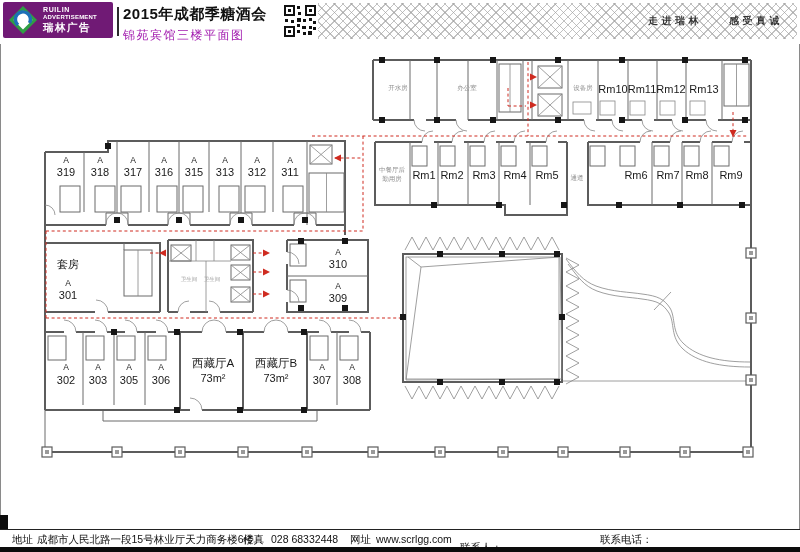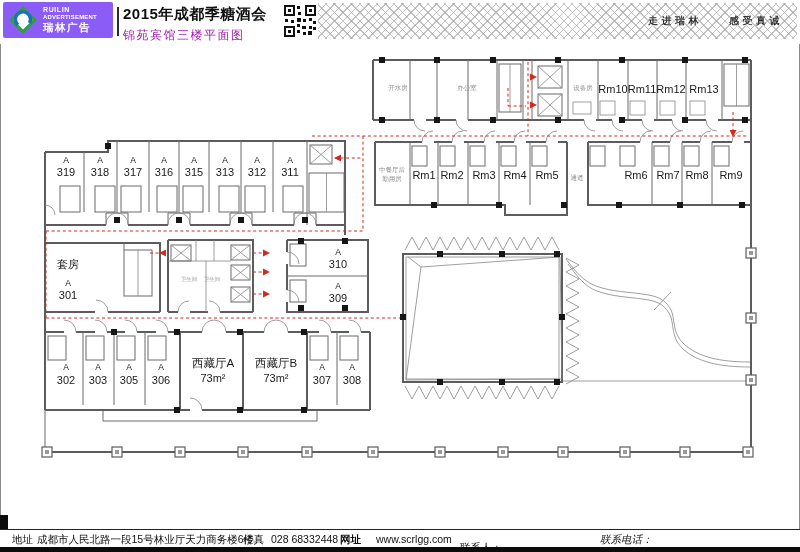--- a/index.html
+++ b/index.html
@@ -1,20 +1,20 @@
 <!DOCTYPE html>
 <html><head>
 <meta charset="utf-8">
 <style>
   html,body{margin:0;padding:0;background:#e8e8e8;}
   .page{position:relative;width:800px;height:552px;background:#fff;overflow:hidden;
         font-family:"Liberation Sans",sans-serif;outline:1px solid #8a8a8a;outline-offset:-1px;}
   
   .header{position:absolute;top:0;left:0;width:800px;height:44px;background:#fff;}
-  .logo-box{position:absolute;left:3px;top:2px;width:110px;height:36px;background:#8b5cf6;
+  .logo-box{position:absolute;left:3px;top:2px;width:110px;height:36px;background:#701a75;
             border-radius:2px;display:flex;align-items:center;gap:5px;padding:2px 5px;box-sizing:border-box;}
   .logo-text{color:#fff;line-height:1.1;}
   .lt1{font-size:7px;font-weight:bold;letter-spacing:.6px;}
   .lt2{font-size:6px;font-weight:bold;letter-spacing:.2px;}
   .lt3{font-size:10.5px;font-weight:bold;letter-spacing:1.5px;margin-top:2px;}
   .vdiv{position:absolute;left:117px;top:7px;width:2px;height:29px;background:#2b2b2b;}
   .title-block{position:absolute;left:123px;top:5px;width:156px;text-align:left;color:#111;}
   .t1{font-size:15px;font-weight:bold;letter-spacing:.5px;white-space:nowrap;}
   .t2{font-size:12px;letter-spacing:1.5px;margin-top:3px;white-space:nowrap;color:#a21caf;}
   .qr{position:absolute;left:283px;top:4px;}
@@ -23,21 +23,21 @@
           repeating-linear-gradient(45deg,rgba(160,160,160,.65) 0 1px,transparent 1px 6px),
           repeating-linear-gradient(135deg,rgba(160,160,160,.65) 0 1px,transparent 1px 6px);
         display:flex;align-items:center;justify-content:flex-end;}
   .slogan{font-size:10px;font-weight:bold;color:#333;letter-spacing:3.5px;padding-right:14px;
           text-shadow:0 0 2px #fff,0 0 2px #fff,0 0 4px #fff;white-space:nowrap;}
   
   .footer{position:absolute;left:0;top:529px;width:800px;height:18px;border-top:1.5px solid #222;
           background:#fff;font-size:10.5px;color:#111;}
   .footer span{position:absolute;top:3px;white-space:nowrap;}
   .f-addr-label{left:12px;} .f-addr{left:37px;text-align:right;} .f-fax-label{left:243px;} .f-fax{left:271px;}
-  .f-web-label{left:340px;font-weight:bold;} .f-web{left:376px;} .f-contact{left:460px;margin-top:8px;} .f-phone{left:600px;font-style:italic;}
+  .f-web-label{left:350px;} .f-web{left:376px;} .f-contact{left:460px;margin-top:8px;} .f-phone{left:600px;}
   .bottom-bar{position:absolute;left:0;top:547px;width:800px;height:5px;background:#0c0c0c;}
   .footer-notch{position:absolute;left:0;top:515px;width:8px;height:16px;background:#0c0c0c;}
   
   svg.plan{position:absolute;left:0;top:44px;}
   .w2{stroke:#5c5c5c;stroke-width:2;fill:none;}
   .w1{stroke:#6b6b6b;stroke-width:1;fill:none;}
   .thin{stroke:#878787;stroke-width:.8;fill:none;}
   .col{fill:#161616;stroke:none;}
   .ocol{fill:#fff;stroke:#5c5c5c;stroke-width:1.2;}
   .ocin{fill:#9a9a9a;stroke:none;}

